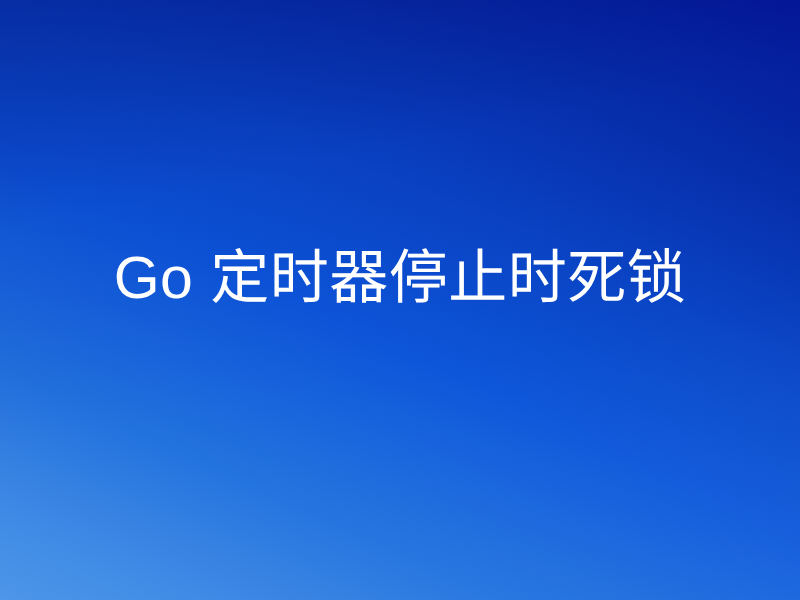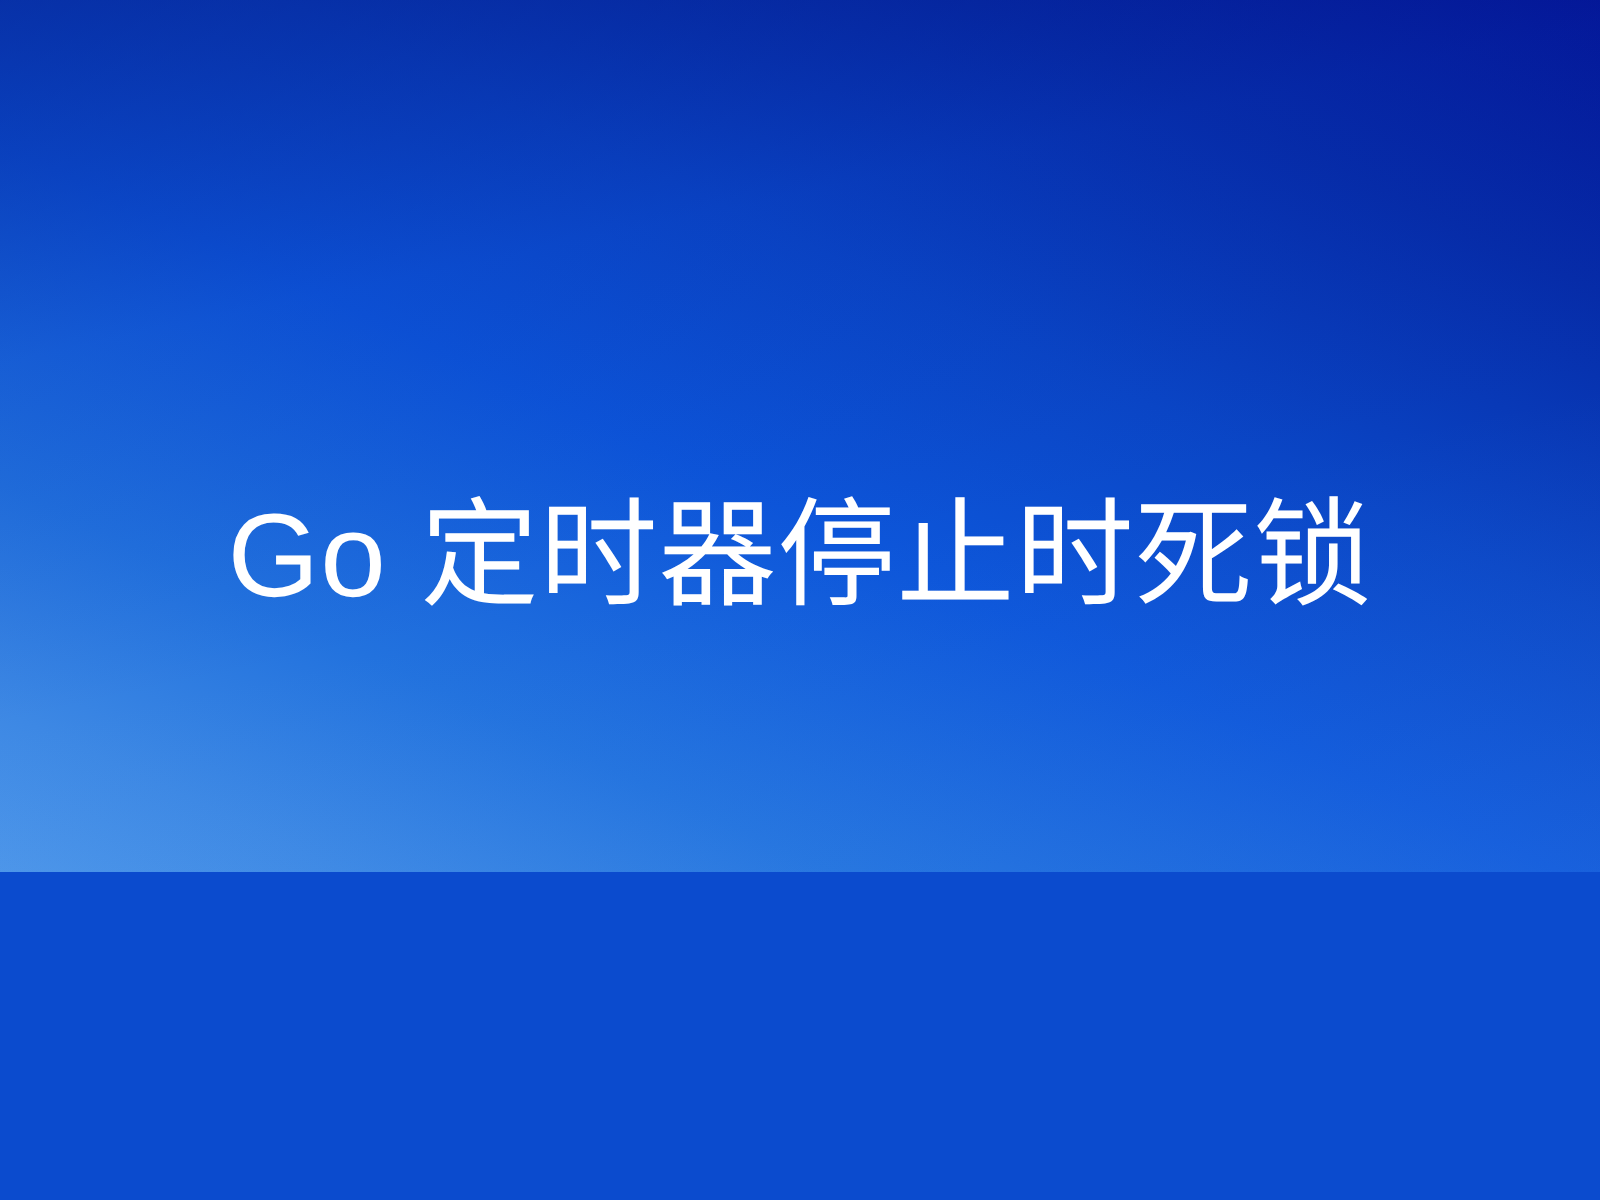--- a/index.html
+++ b/index.html
@@ -12,21 +12,21 @@
     height: 600px;
     overflow: hidden;
     background: #0b4bce;
     font-family: "Liberation Sans", "DejaVu Sans", sans-serif;
   }
 
   
   .banner {
     position: relative;
     width: 800px;
-    height: 436px;
+    height: 600px;
     box-sizing: border-box;
     
     background-image: linear-gradient(
         205deg,
         #041596 0%,
         #062ca8 18%,
         #0a46c6 38%,
         #0d56da 55%,
         #2272de 76%,
         #3d88e4 90%,

